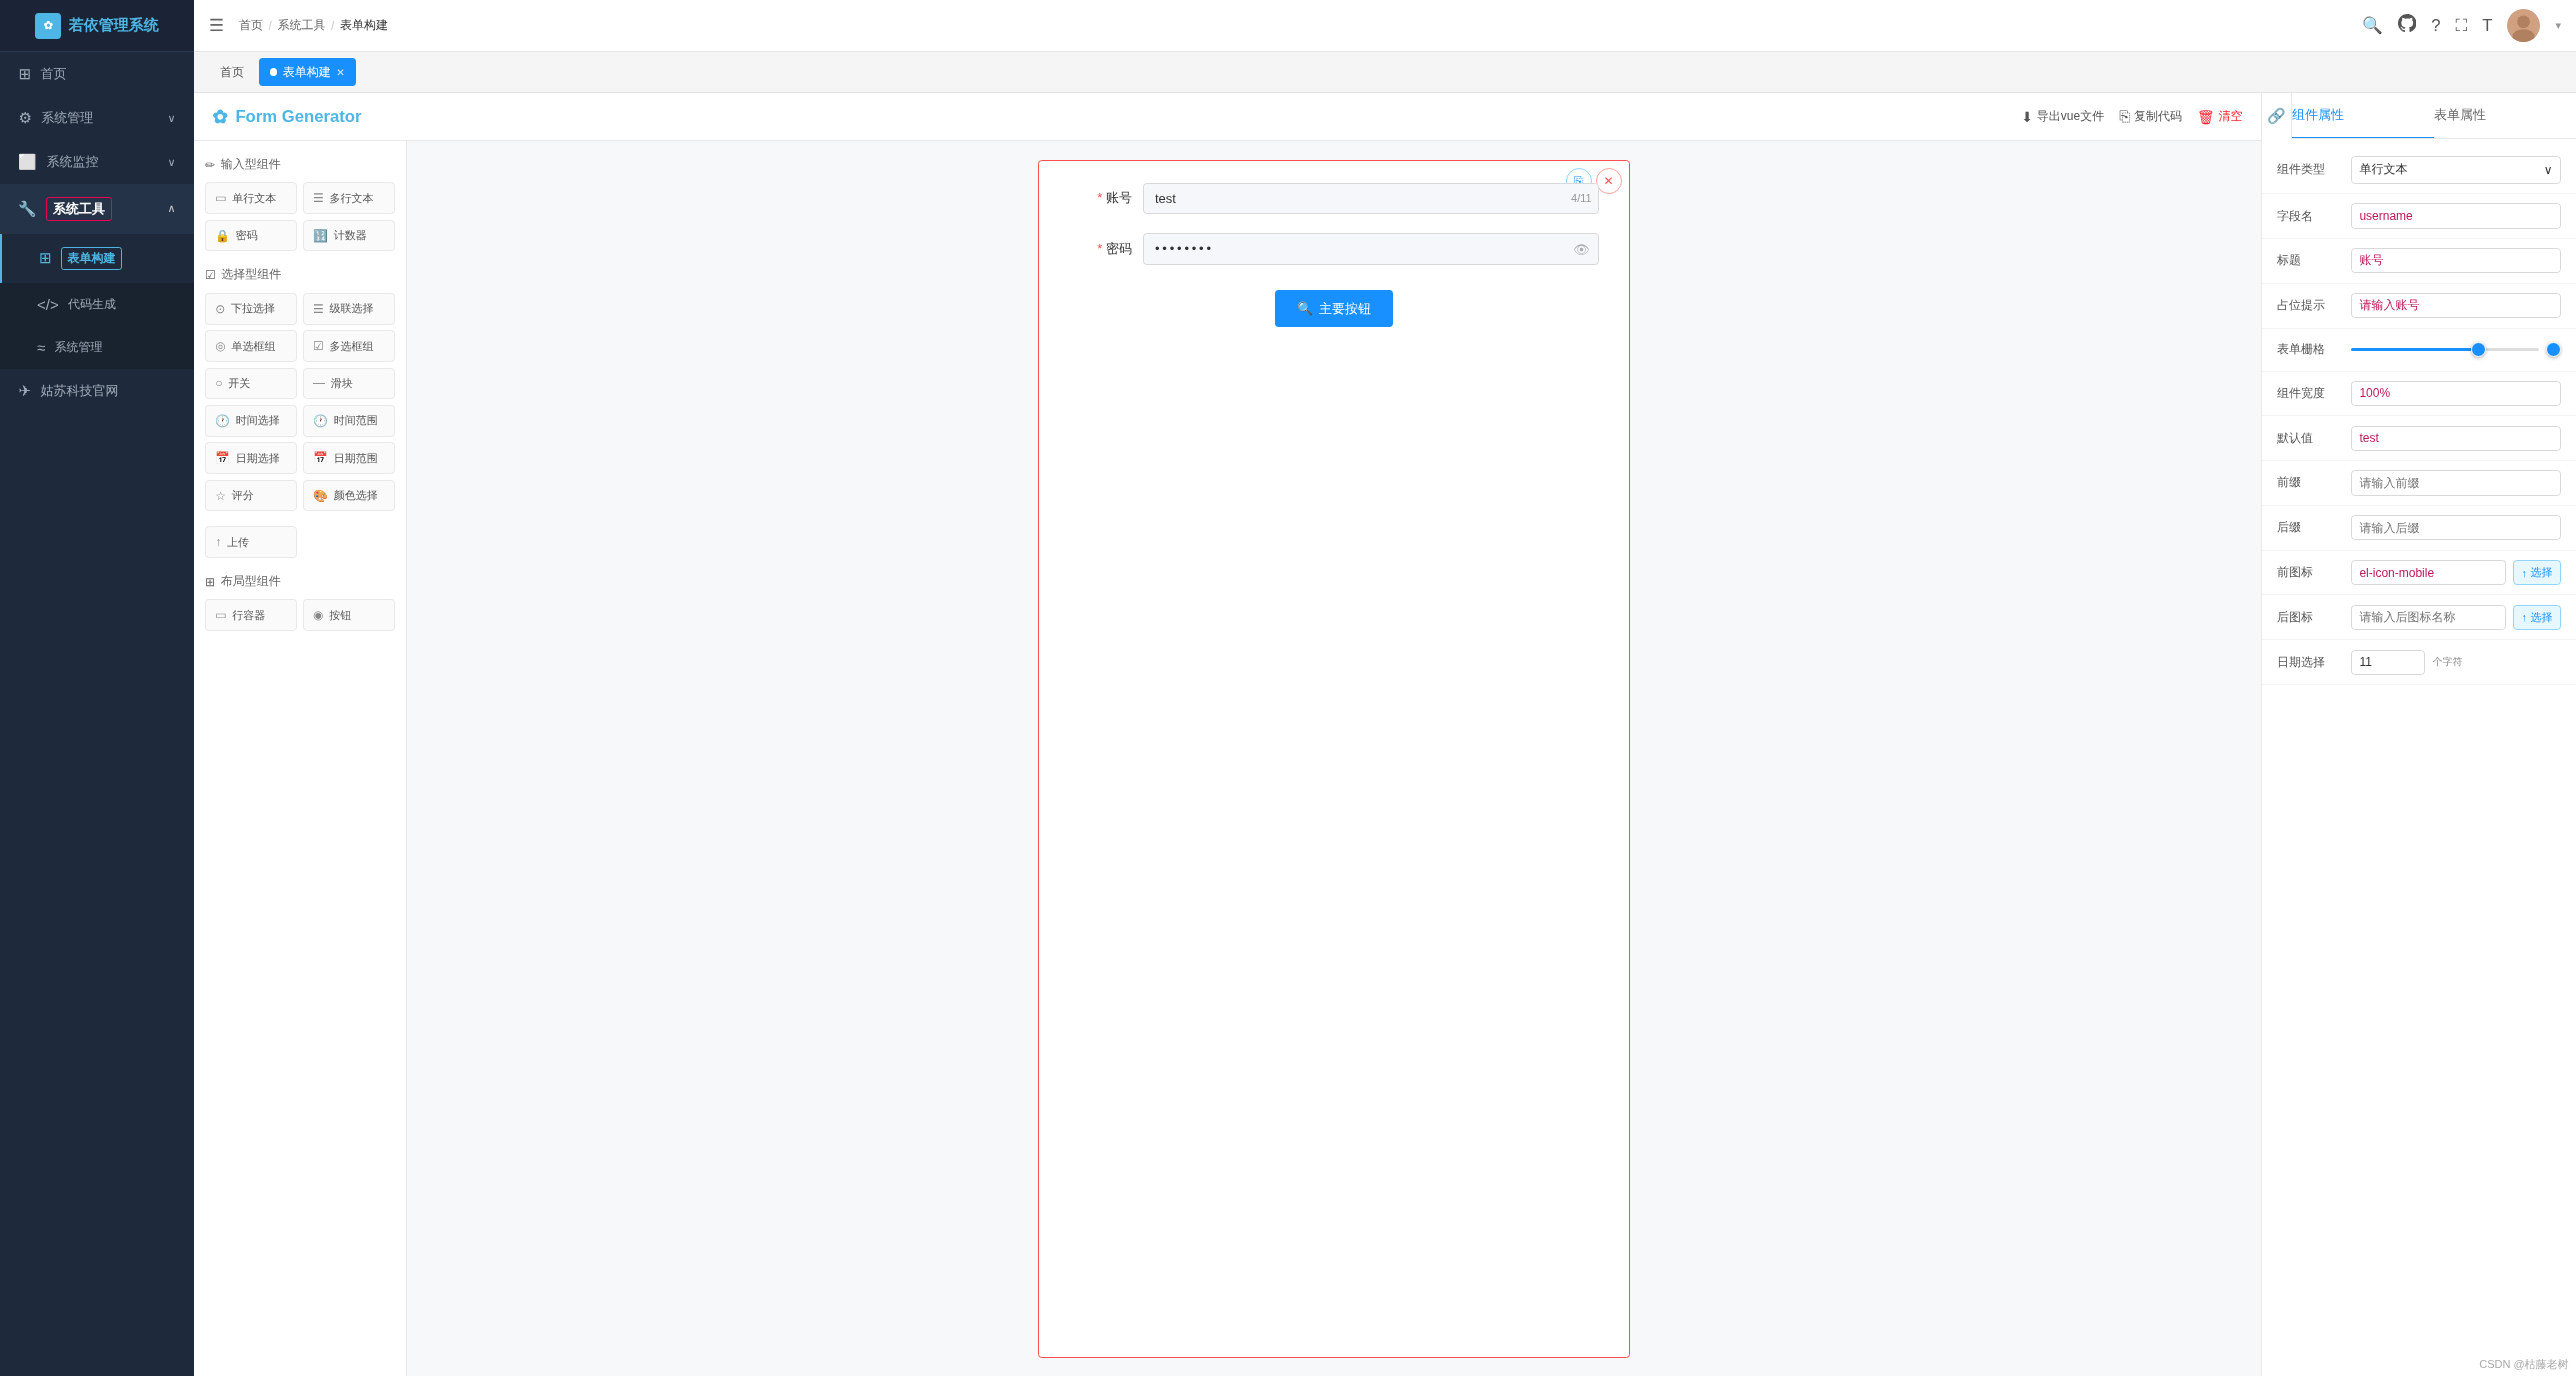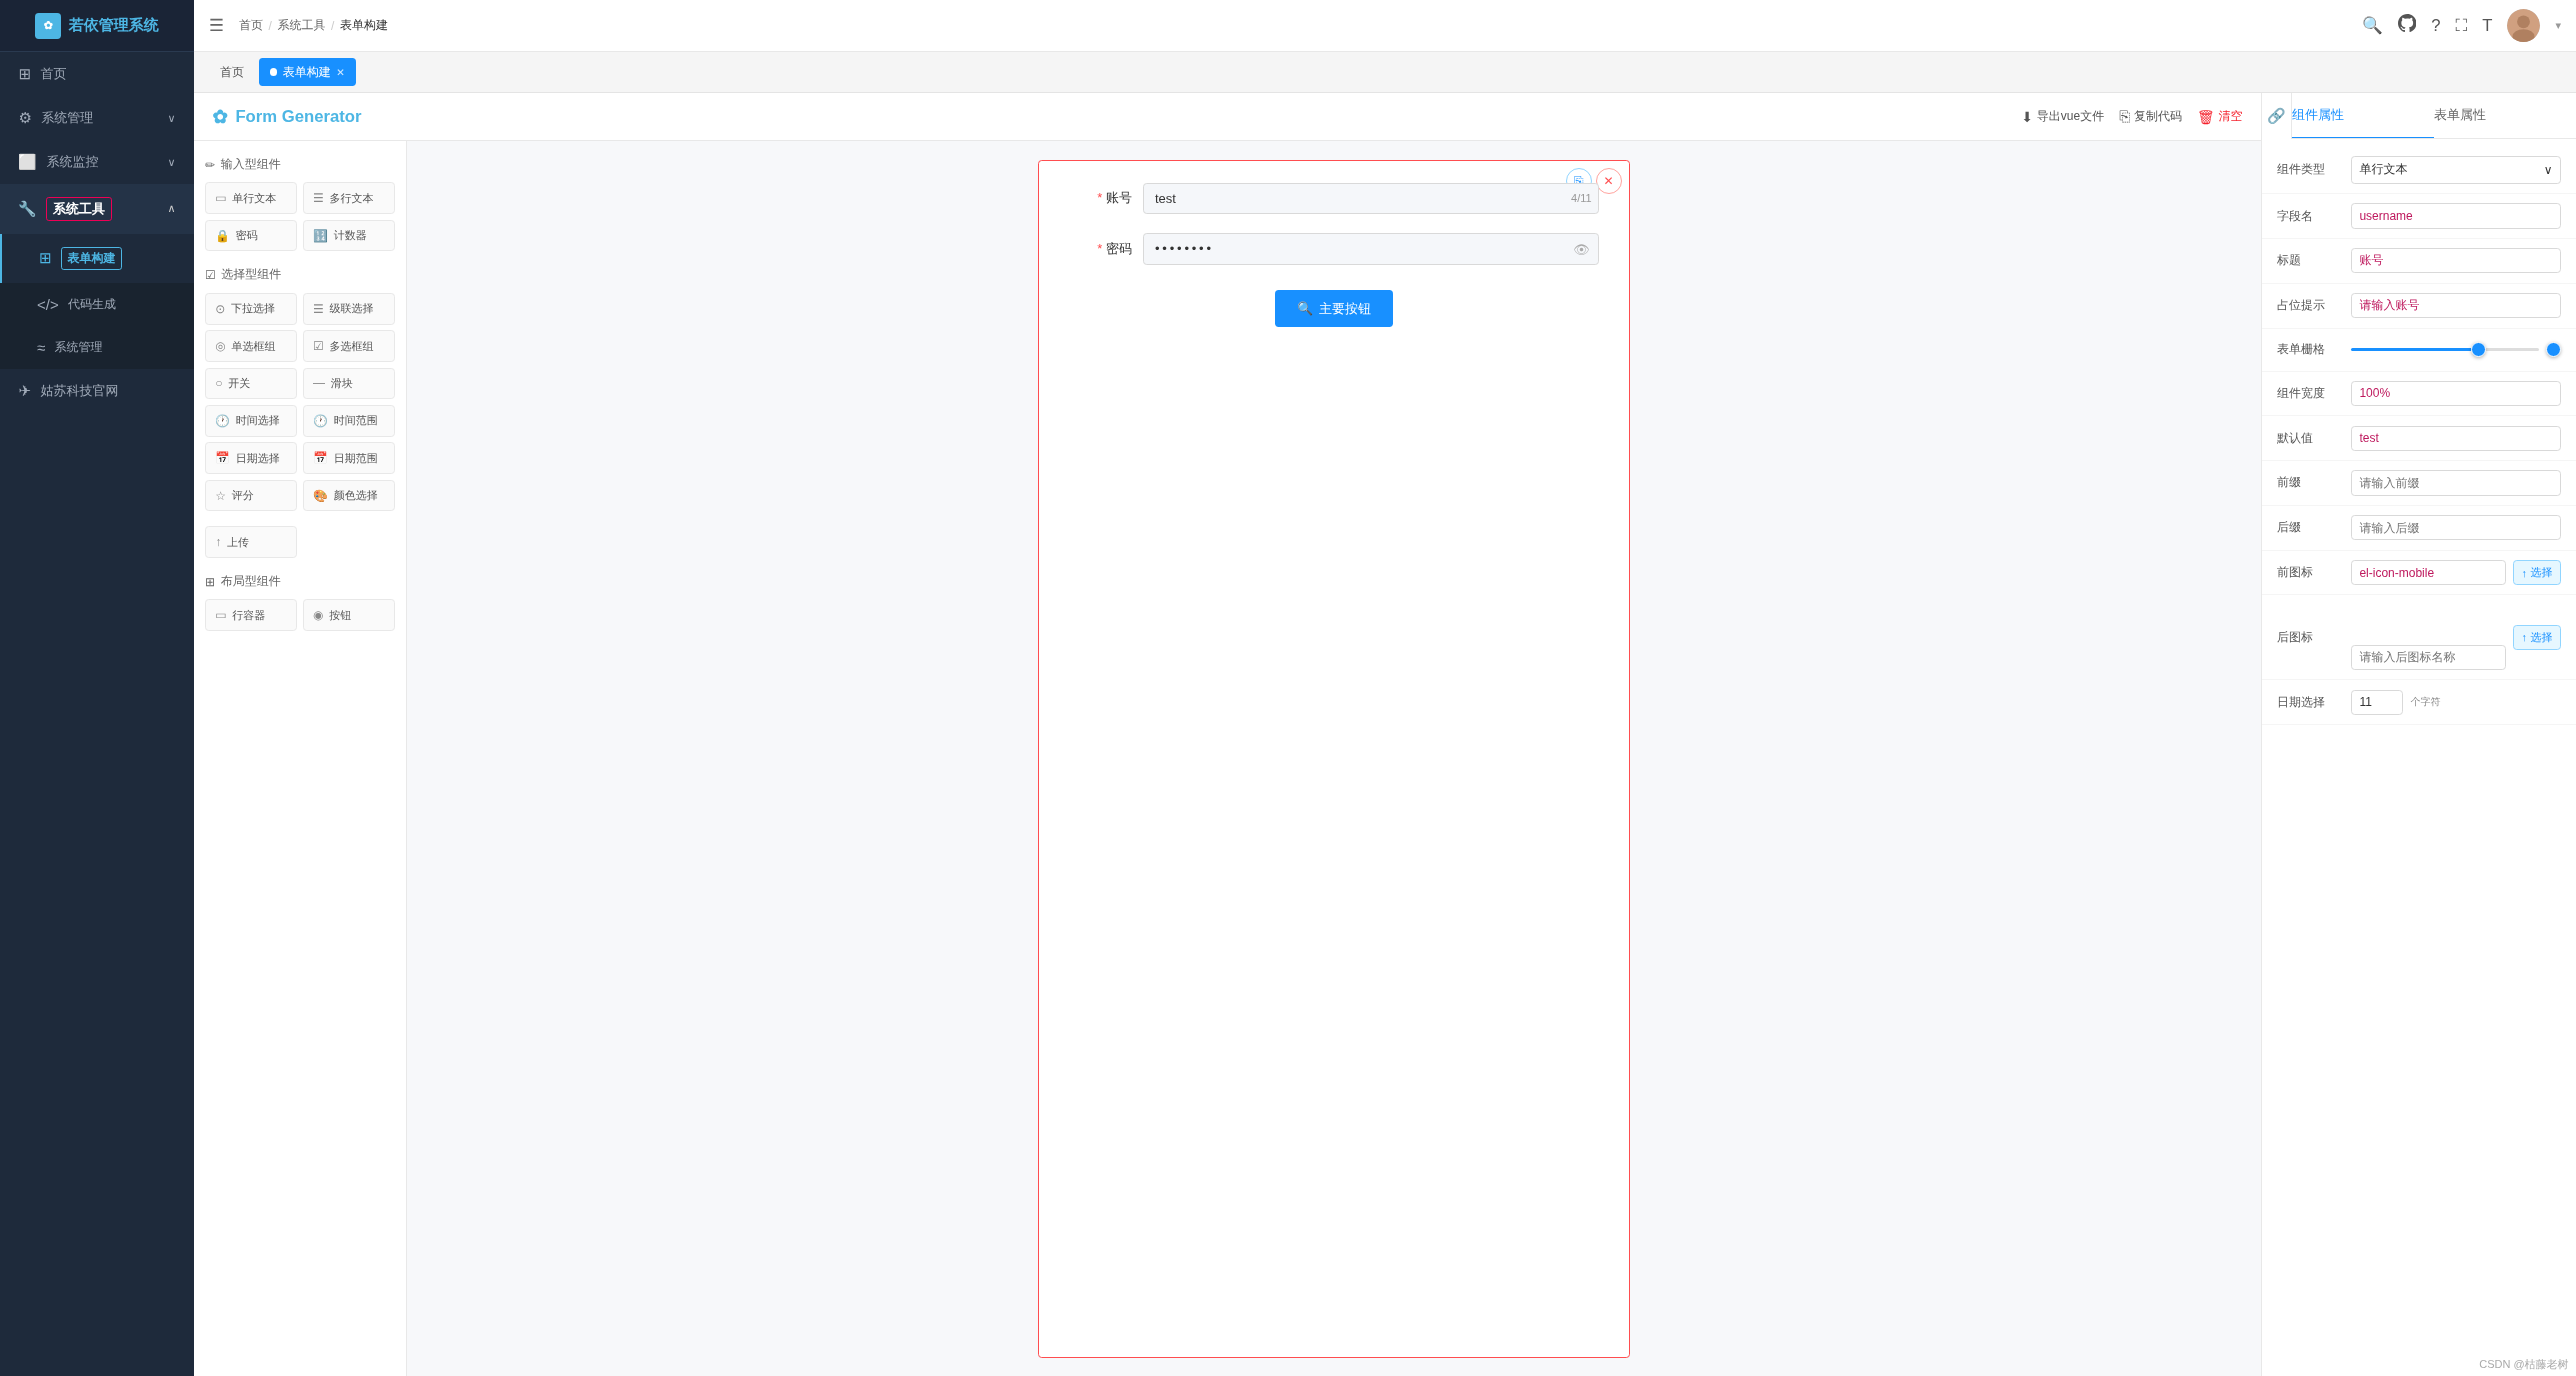--- a/index.html
+++ b/index.html
@@ -378,21 +378,21 @@
     .prop-btn-select {
       display: flex; align-items: center; gap: 3.7px;
       font-size: 11px; color: #1890ff; cursor: pointer;
       border: 0.9px solid #91d5ff; border-radius: 3.7px; padding: 3.7px 7.4px;
       background: #e6f7ff;
     }
     .input-with-btn {
       flex: 1; display: flex; gap: 7.4px; align-items: center;
     }
     .num-input {
-      width: 52px;
+      width: 74px;
       border: 0.9px solid #d9d9d9;
       border-radius: 3.7px;
       padding: 4.6px 7.4px;
       font-size: 12px;
       color: #333;
       outline: none;
     }
     .unit-label {
       font-size: 10px; color: #888;
     }
@@ -747,21 +747,21 @@
             <div class="prop-btn-select">
               <span>↑</span>
               <span>选择</span>
             </div>
           </div>
         </div>
 
         <div class="prop-row">
           <span class="prop-label">后图标</span>
           <div class="input-with-btn">
-            <input class="prop-input placeholder-style" type="text" placeholder="请输入后图标名称" style="flex: 1 1 0%; margin-top: 40px;">
+            <input class="prop-input placeholder-style" type="text" placeholder="请输入后图标名称" style="flex: 1 1 0%;">
             <div class="prop-btn-select">
               <span>↑</span>
               <span>选择</span>
             </div>
           </div>
         </div>
 
         <div class="prop-row">
           <span class="prop-label">日期选择</span>
           <div style="display:flex;align-items:center;gap:7.4px;flex:1;">

